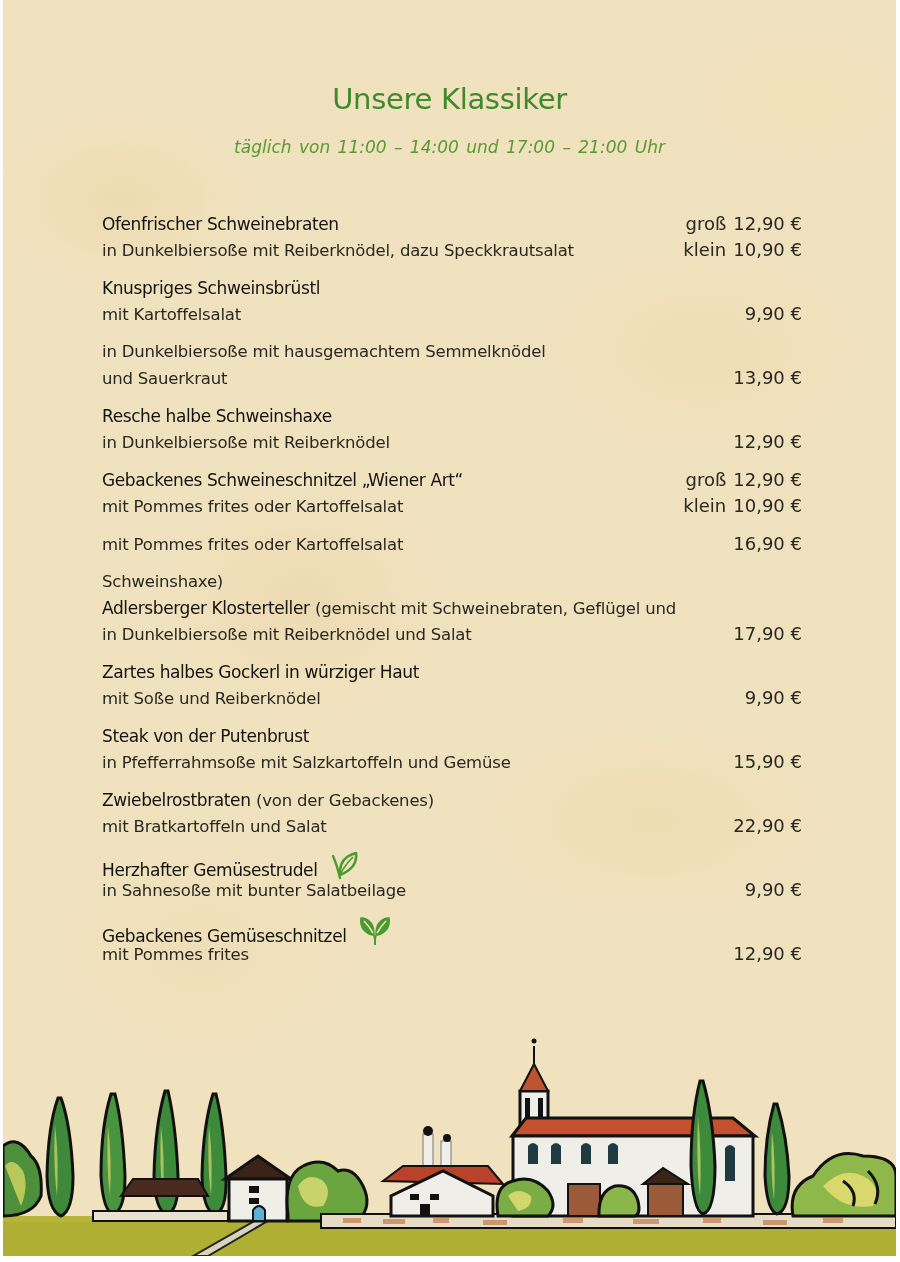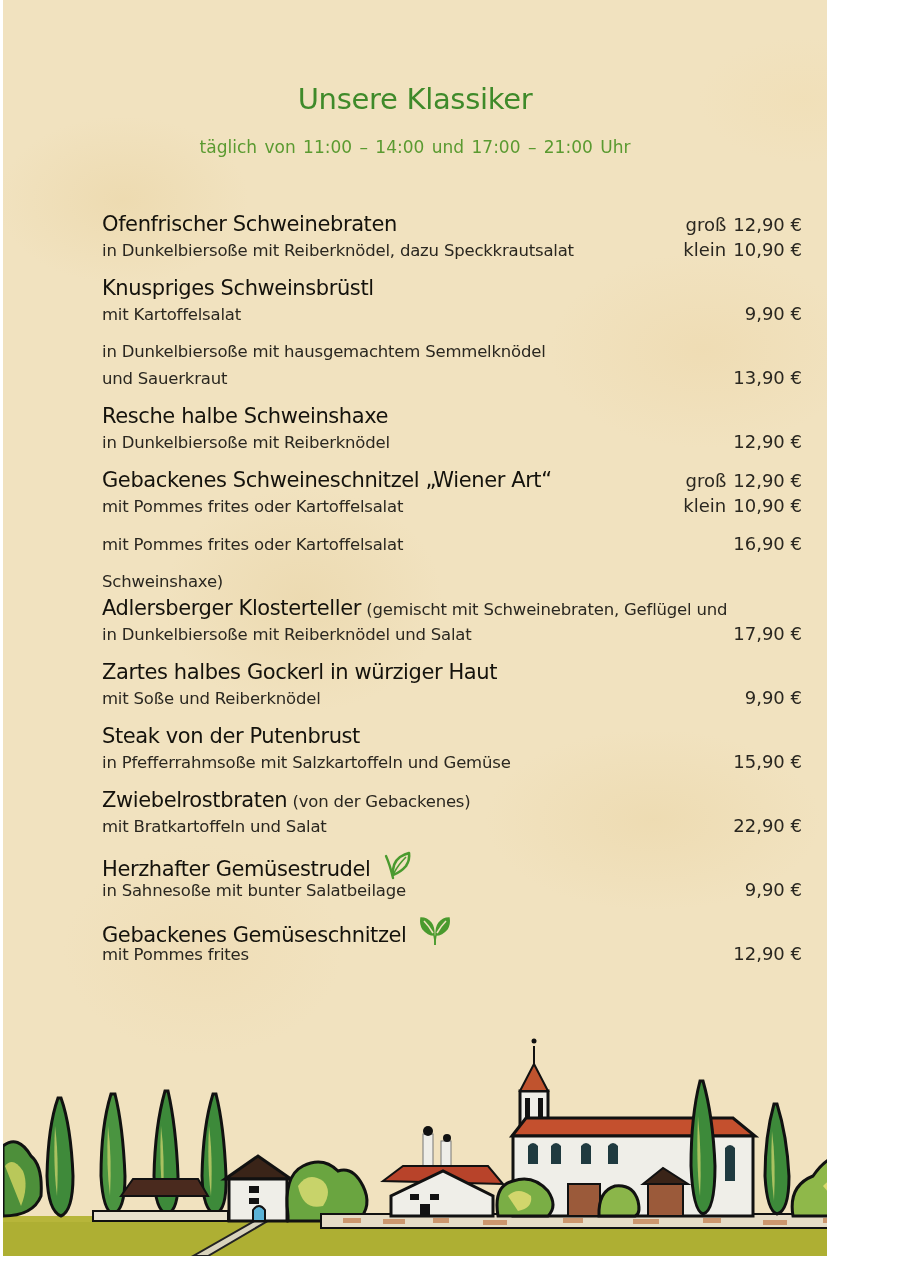--- a/index.html
+++ b/index.html
@@ -1,45 +1,45 @@
 <!DOCTYPE html>
 <html><head>
 <meta charset="utf-8">
 <style>
   html, body { margin: 0; padding: 0; background: #ffffff; }
   body { width: 900px; height: 1262px; position: relative; overflow: hidden; }
   .page {
-    position: absolute; left: 3px; top: 0; width: 824px; height: 1256px;
+    position: absolute; left: 3px; top: 0; width: 893px; height: 1256px;
     background:
       radial-gradient(ellipse 180px 120px at 120px 200px, rgba(230,205,150,0.35), transparent 70%),
       radial-gradient(ellipse 220px 140px at 700px 350px, rgba(235,210,160,0.35), transparent 70%),
       radial-gradient(ellipse 200px 160px at 300px 600px, rgba(225,200,145,0.30), transparent 70%),
       radial-gradient(ellipse 240px 130px at 650px 820px, rgba(230,205,150,0.30), transparent 70%),
       radial-gradient(ellipse 200px 150px at 200px 950px, rgba(235,212,165,0.30), transparent 70%),
       radial-gradient(ellipse 150px 90px at 800px 100px, rgba(240,220,175,0.4), transparent 70%),
       #f1e2bf;
     overflow: hidden;
   }
   .title {
     position: absolute; left: 0; right: 0; top: 82px; text-align: center;
     font-family: "DejaVu Sans", sans-serif; font-size: 29px; color: #3f8a2a;
     letter-spacing: -0.3px;
   }
   .subtitle {
     position: absolute; left: 0; right: 0; top: 137px; text-align: center;
-    font-family: "DejaVu Sans", sans-serif; font-size: 17px; color: #5a9a30;
+    font-family: "DejaVu Sans", sans-serif; font-style: italic; font-size: 17px; color: #5a9a30;
     word-spacing: 2px;
   }
   .menu {
     position: absolute; left: 99px; top: 211px; width: 700px;
     font-family: "DejaVu Sans", sans-serif; color: #1c1a14; font-size: 17px;
   }
   .item { margin-bottom: 12px; }
   .row { display: flex; justify-content: space-between; align-items: baseline; height: 26px; line-height: 26px; white-space: nowrap; }
-  .name { font-size: 21px; letter-spacing: -0.4px; color: #14120c; }
+  .name { font-size: 17px; letter-spacing: -0.4px; color: #14120c; }
   .note { font-size: 16.5px; color: #2a2720; letter-spacing: -0.2px; }
   .desc { font-size: 16.5px; color: #2a2720; letter-spacing: -0.2px; }
   .price { font-size: 18px; text-align: right; color: #2a2720; }
   .size { margin-right: 7px; }
   .leaf { display: inline-block; vertical-align: -5px; margin-left: 6px; }
   .scene { position: absolute; left: 0; bottom: 0; width: 893px; height: 240px; }
 </style>
 </head>
 <body>
 

